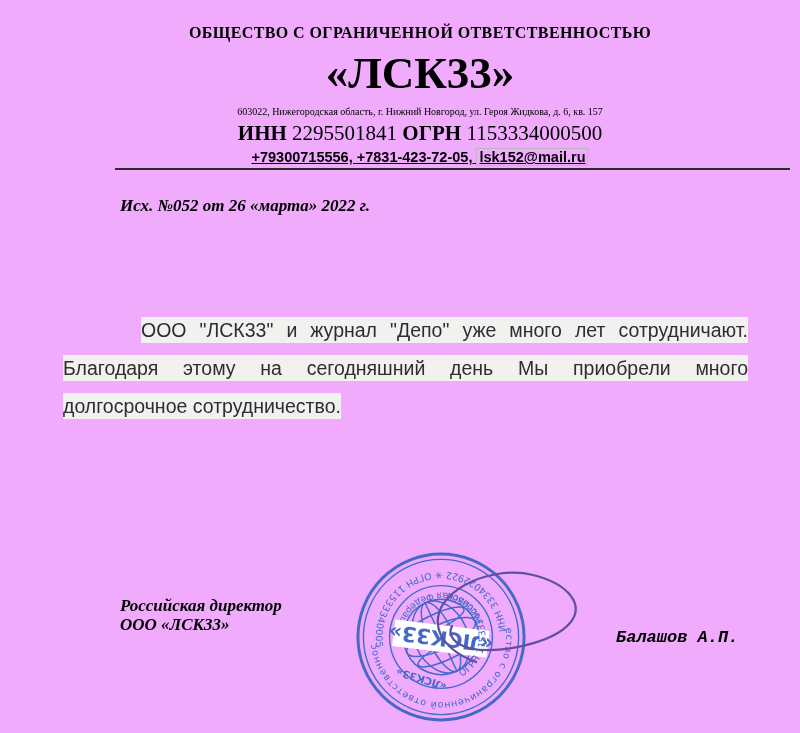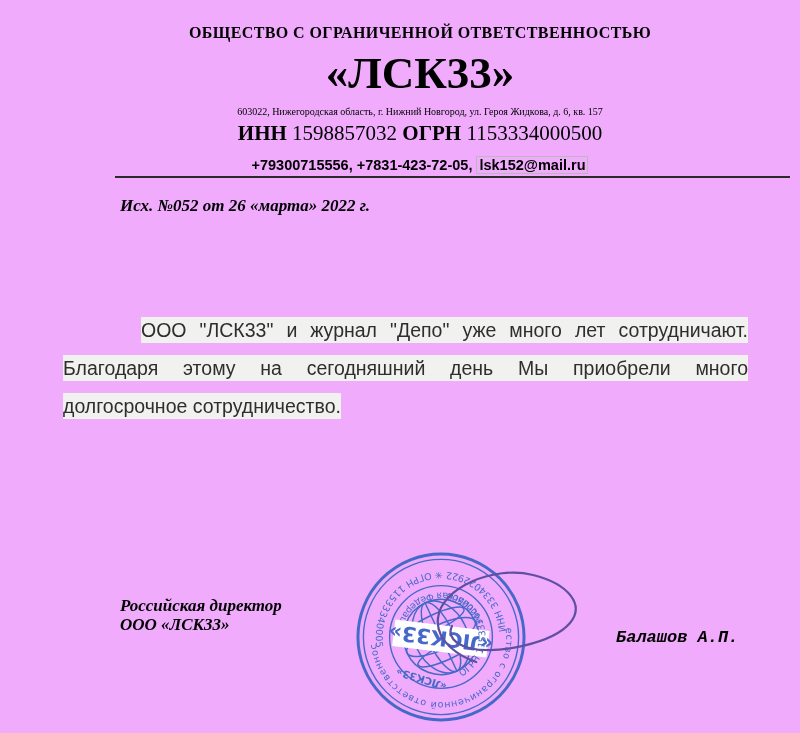--- a/index.html
+++ b/index.html
@@ -8,21 +8,21 @@
     overflow:hidden; font-family:"Liberation Serif", serif; color:#000;
   }
   
   .letterhead { padding-top:23px; padding-left:40px; text-align:center; }
   .org-type  { font-size:16px; font-weight:bold; letter-spacing:.4px; line-height:19px; }
   .org-name  { font-size:45px; font-weight:bold; line-height:52px; margin-top:5px; }
   .address   { font-size:10px; line-height:18px; margin-top:4px; }
   .regnums   { font-size:21px; line-height:23px; margin-top:1px; }
   .regnums b { font-weight:bold;text-align:right; }
   .phones    { font-family:"Liberation Sans", sans-serif; font-weight:bold;
-               font-size:14.5px; line-height:17px; margin-top:12px; }
+               font-size:14.5px; line-height:17px; margin-top:4px;text-decoration:underline; }
   .email-box { border:1px solid #b9b9b9; padding:0 2px; }
   .rule      { margin:2px 0 0 115px; width:675px; height:0;
                border-top:2px solid #2a2a2a; }
   
   .ref-line { position:absolute; left:120px; top:196px;
               font-size:17px; font-weight:bold; font-style:italic; }
   
   .body-text { position:absolute; left:63px; top:311px; width:685px;
                font-family:"Liberation Sans", sans-serif; font-size:19.5px;
                color:#2e2e2e; }
@@ -43,21 +43,21 @@
 <body>
 
 <div class="page">
 
   <div class="letterhead">
     <div class="org-type">ОБЩЕСТВО С ОГРАНИЧЕННОЙ ОТВЕТСТВЕННОСТЬЮ</div>
     <div class="org-name">«ЛСК33»</div>
     <div class="address">603022, Нижегородская область, г. Нижний Новгород, ул. Героя Жидкова, д. 6, кв. 157</div>
     <div class="regnums">
       <b>ИНН</b>
-      <span>1598857032</span>
+      <span>2295501841</span>
       <b>ОГРН</b>
       <span>1153334000500</span>
     </div>
     <div class="phones">
       <span>+79300715556, +7831-423-72-05,</span>
       <span class="email-box">lsk152@mail.ru</span>
     </div>
   </div>
   <div class="rule"></div>
 

